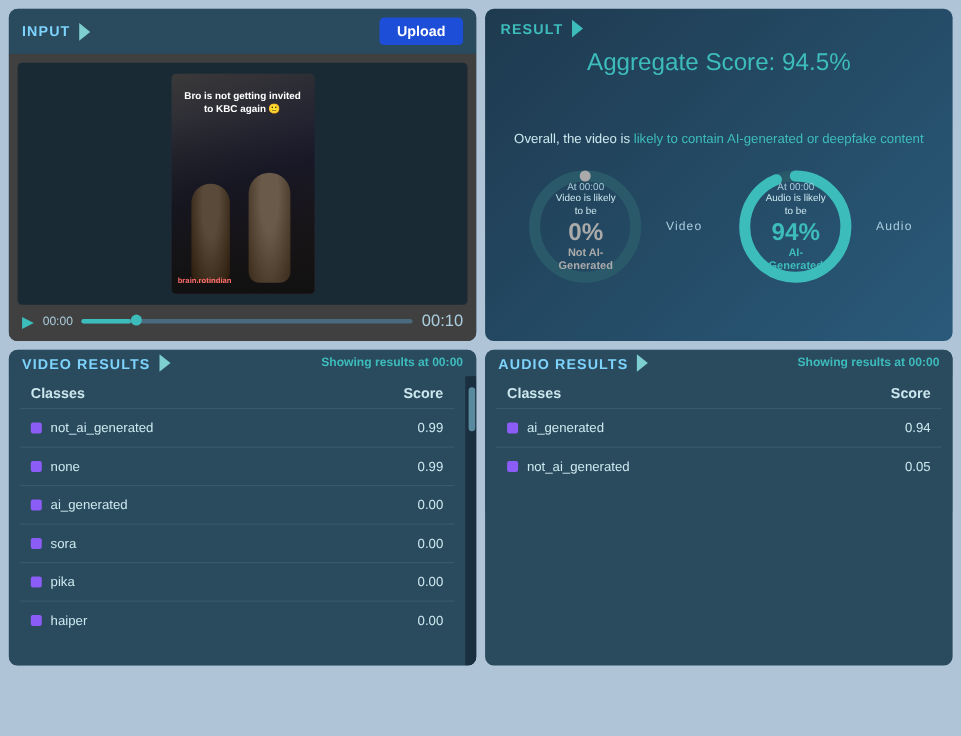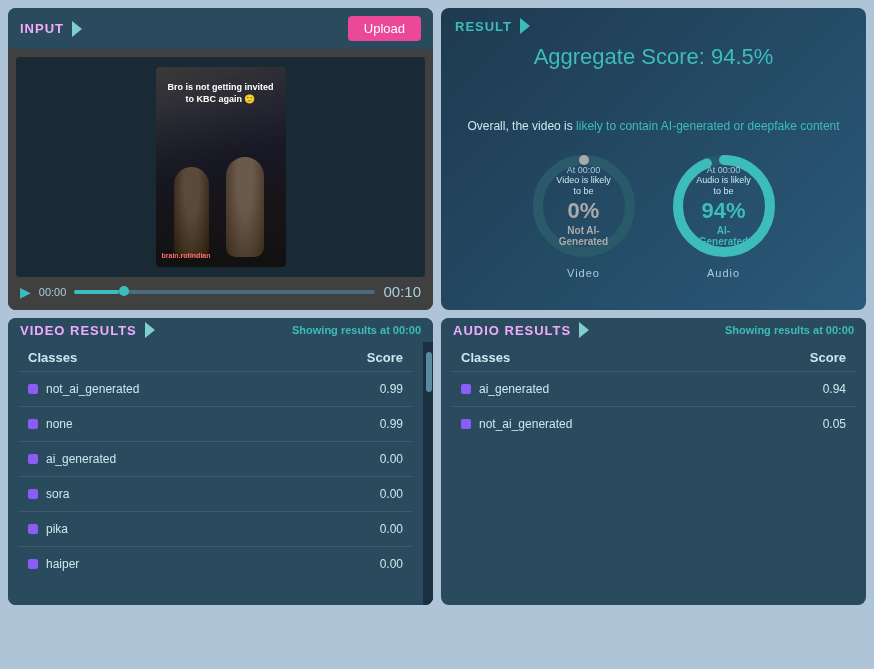--- a/index.html
+++ b/index.html
@@ -22,47 +22,47 @@
       overflow: hidden;
     }
     .panel-header {
       display: flex;
       align-items: center;
       justify-content: space-between;
       padding: 8px 12px;
       background: #2a4a5e;
     }
     .panel-title {
-      color: #f0abfc;
+      color: #7dd3fc;
       font-weight: bold;
       font-size: 13px;
       letter-spacing: 1px;
       display: flex;
       align-items: center;
       gap: 4px;
     }
     .panel-title::after {
       content: '';
       display: inline-block;
       width: 0;
       height: 0;
       border-top: 8px solid transparent;
       border-bottom: 8px solid transparent;
       border-left: 10px solid #7ecfcf;
       margin-left: 4px;
     }
     .upload-btn {
-      background: #ec4899;
+      background: #1d4ed8;
       color: white;
       border: none;
       border-radius: 4px;
       padding: 5px 16px;
       font-size: 13px;
       cursor: pointer;
-      font-weight: normal;
+      font-weight: bold;
     }
     
     .input-panel .panel-body {
       padding: 8px;
       background: #404040;
     }
     .video-preview {
       width: 100%;
       height: 220px;
       background: #1a2a35;
@@ -169,23 +169,22 @@
       color: #3dbcbc;
     }
     .gauges-row {
       display: flex;
       justify-content: center;
       gap: 30px;
       margin-bottom: 10px;
     }
     .gauge-container {
       display: flex;
-      flex-direction: column;
-      align-items: center;
-      gap: 6px;
+      align-items: center;
+      gap: 18px;
     }
     .gauge-label {
       color: #aaccdd;
       font-size: 11px;
       letter-spacing: 1px;
     }
     .gauge-circle {
       position: relative;
       width: 110px;
       height: 110px;

